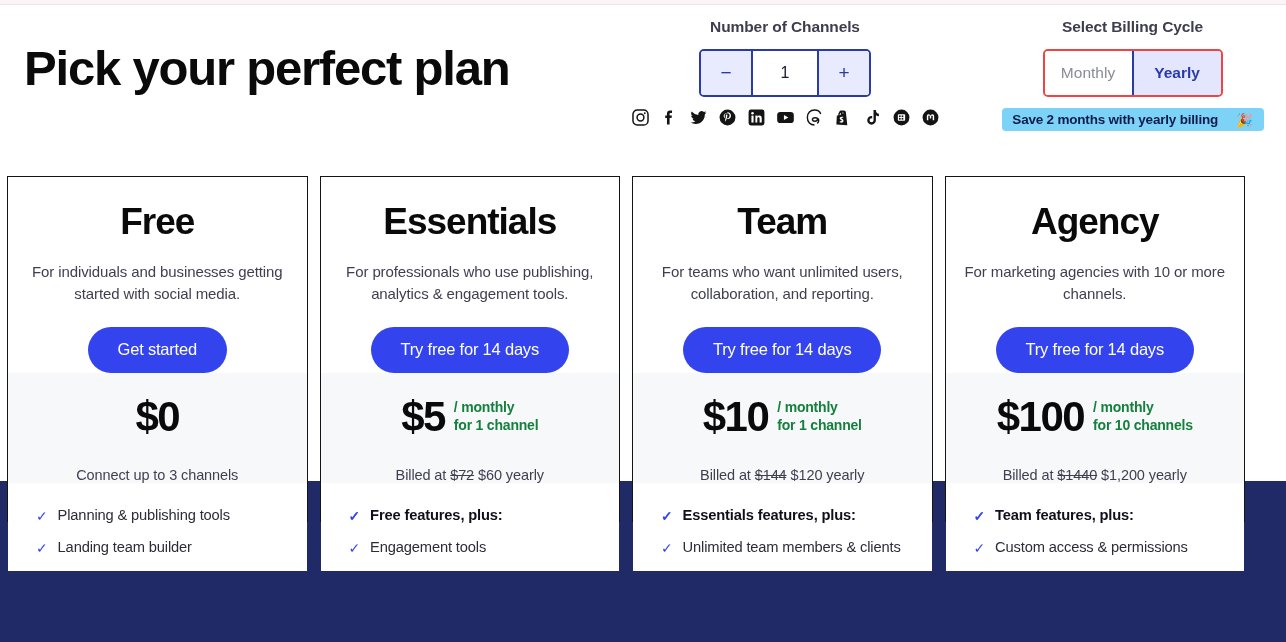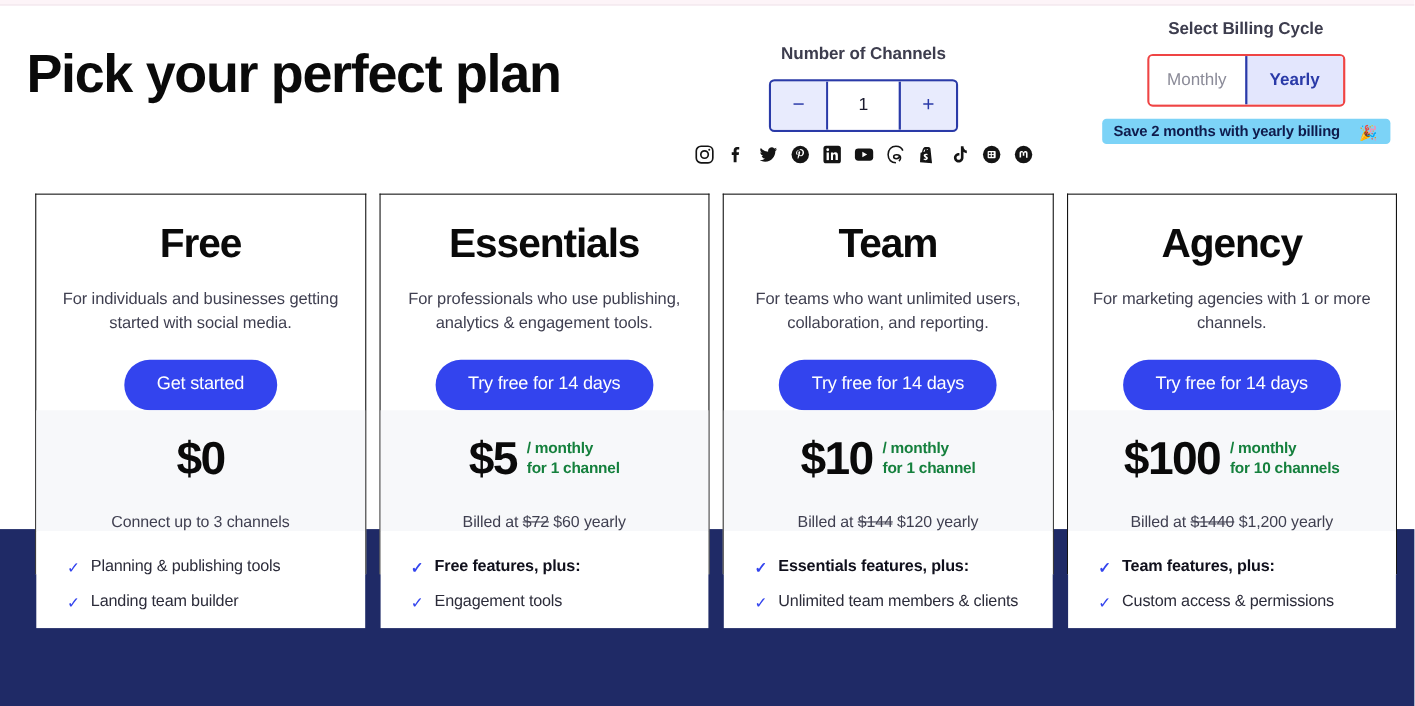--- a/index.html
+++ b/index.html
@@ -61,21 +61,20 @@
     line-height: 1.15;
   }
 
   
   .channels-block {
     position: absolute;
     left: 600px;
     top: 18px;
     width: 370px;
     text-align: center;
-    margin-top: 23px;
   }
   .block-label {
     font-size: 15.5px;
     font-weight: 600;
     color: #3d3d4e;
     letter-spacing: -0.1px;
   }
 
   .stepper {
     margin: 13px auto 0;
@@ -173,21 +172,21 @@
     font-size: 13.5px;
     font-weight: 700;
     color: #0f1b4c;
     letter-spacing: -0.2px;
   }
 
   
   .cards {
     position: absolute;
     top: 176px;
-    left: 32px;
+    left: 7px;
     width: 1238px;
     height: 346px;
     display: flex;
     gap: 12px;
   }
 
   .card {
     width: 306px;
     background: #ffffff;
     border: 1px solid #141414;
@@ -463,21 +462,21 @@
             <span class="check">✓</span>
             <span>Essentials features, plus:</span>
           </div>
           <div class="feature">
             <span class="check">✓</span>
             <span>Unlimited team members &amp; clients</span>
           </div>
         </div>
       </div>
       <div class="card">
-        <div class="card-top"><div class="plan-name">Agency</div><div class="plan-desc">For marketing agencies with 1 or more channels.</div><button class="cta">Try free for 14 days</button></div>
+        <div class="card-top"><div class="plan-name">Agency</div><div class="plan-desc">For marketing agencies with 10 or more channels.</div><button class="cta">Try free for 14 days</button></div>
         <div class="card-price">
           <div class="price-line">
             <span class="price-amount">$100</span>
             <div class="price-unit">
               <div>/ monthly</div>
               <div>for 10 channels</div>
             </div>
           </div>
           <div class="billed"><span>Billed at</span> <s>$1440</s> <span>$1,200 yearly</span></div>
         </div>

